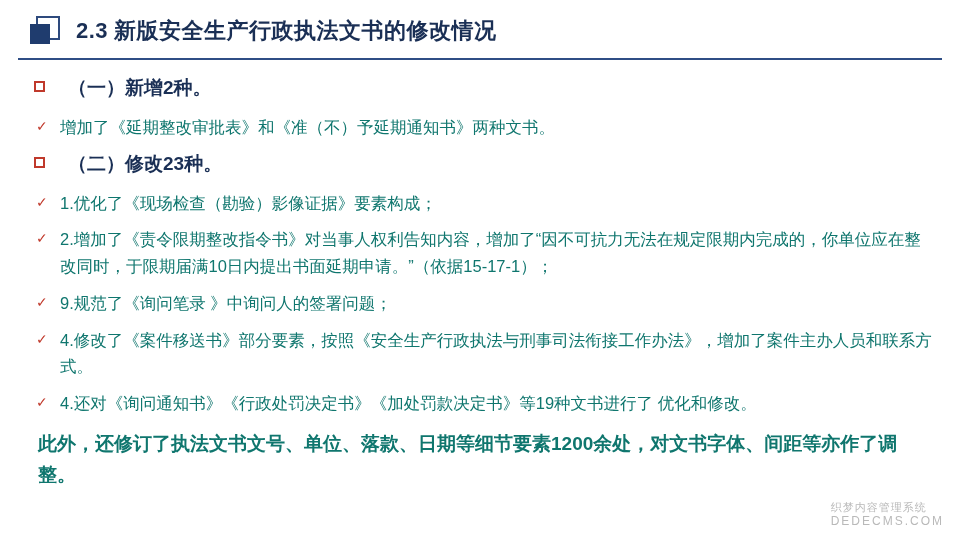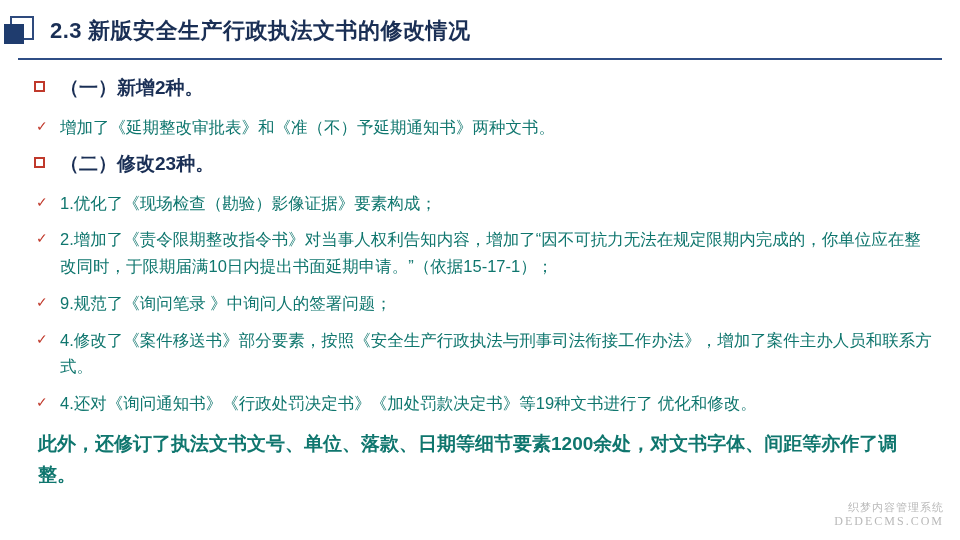--- a/index.html
+++ b/index.html
@@ -20,21 +20,21 @@
     background: #ffffff;
     box-sizing: border-box;
   }
 
   
   .title-row {
     position: relative;
     height: 62px;
     display: flex;
     align-items: center;
-    padding-left: 4px;
+    padding-left: 30px;
   }
   .title-mark {
     position: relative;
     width: 30px;
     height: 30px;
     flex: 0 0 auto;
     margin-right: 16px;
   }
   .title-mark .sq-outline {
     position: absolute;
@@ -106,42 +106,41 @@
     font-weight: bold;
     color: #1a2f55;
     line-height: 1.5;
   }
   .text-body {
     font-size: 16.5px;
     color: #0f766e;
     line-height: 1.62;
     flex: 1 1 auto;
   }
-  .row-head { margin-bottom: 11px; }
+  .row-head { margin-bottom: 11px; gap: 8px; }
   .row-sub  { margin-bottom: 10px; }
   .tight { margin-bottom: 6px; }
 
   .final {
     margin-top: 12px;
     font-size: 19px;
     font-weight: bold;
     color: #0f766e;
     line-height: 1.62;
     padding-left: 4px;
   }
 
   
   .watermark {
     position: absolute;
     right: 16px;
     bottom: 10px;
-    text-align: right;
+    text-align: left;
     color: #b9b9b9;
     user-select: none;
-    font-family: Liberation Serif, serif;
   }
   .wm-cn {
     font-size: 11px;
     letter-spacing: 1px;
     line-height: 1.2;
   }
   .wm-en {
     font-size: 12px;
     letter-spacing: 2px;
     line-height: 1.3;

